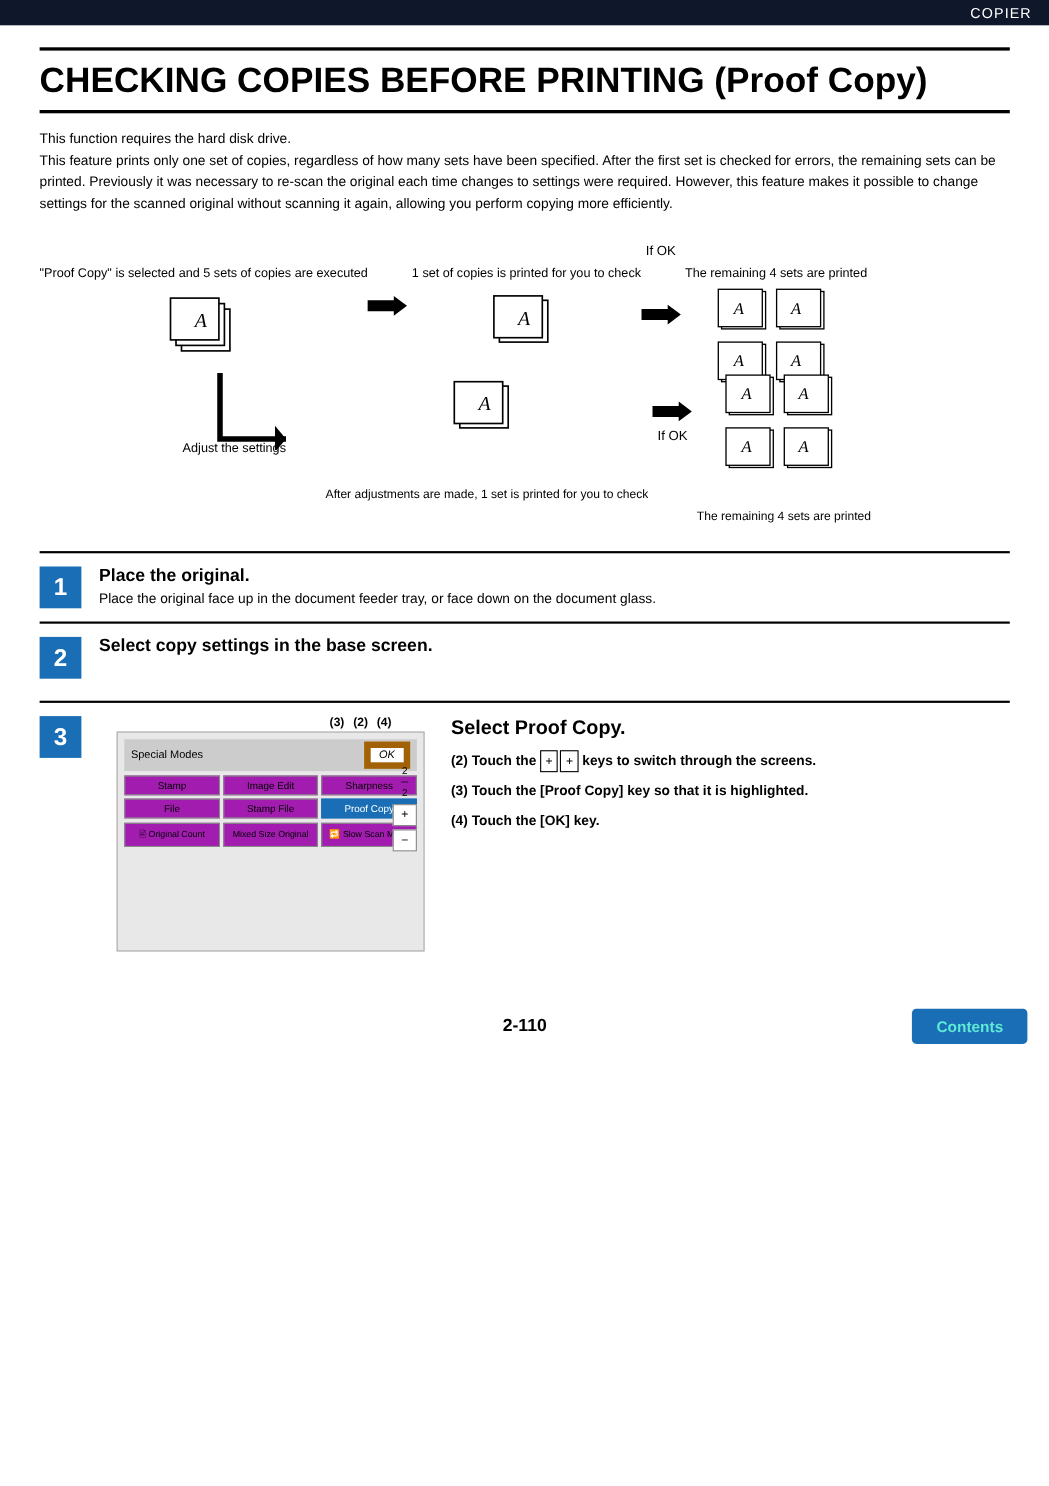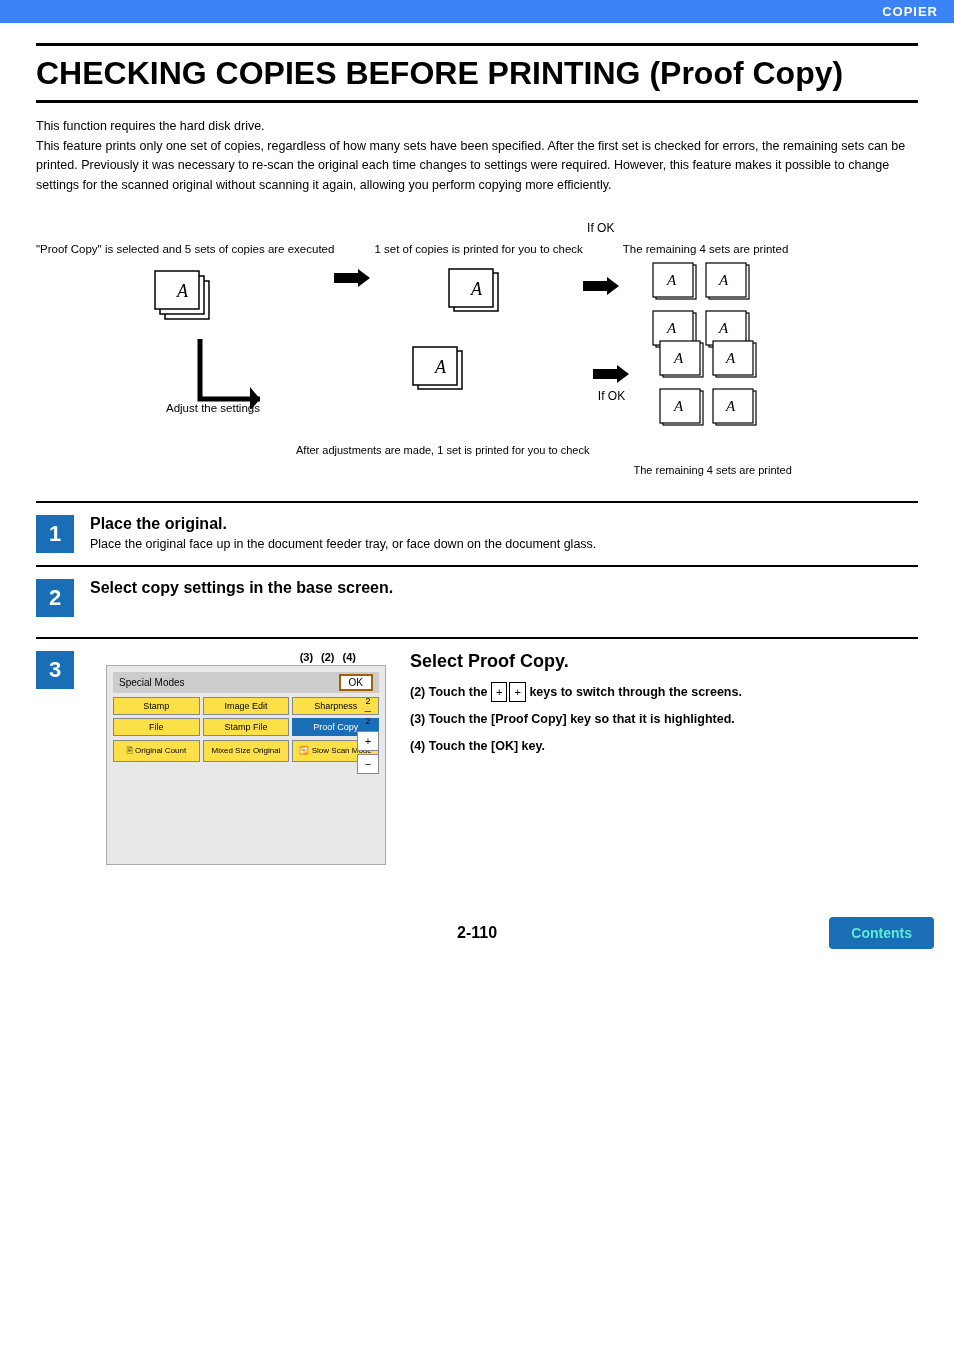--- a/index.html
+++ b/index.html
@@ -8,26 +8,26 @@
       font-size: 13px;
       background: #fff;
       color: #000;
       width: 954px;
       min-height: 1351px;
       position: relative;
     }
 
     
     .page-header {
-      background: #3b82f6;
+      background: #0f172a;
       color: #fff;
       text-align: right;
       padding: 4px 16px;
       font-size: 13px;
-      font-weight: bold;
+      font-weight: normal;
       letter-spacing: 1px;
     }
 
     .page-content {
       padding: 20px 36px 20px 36px;
     }
 
     
     .main-title {
       font-size: 32px;
@@ -128,34 +128,35 @@
       padding: 2px 6px;
       font-size: 10px;
       margin-bottom: 4px;
       display: flex;
       justify-content: space-between;
       align-items: center;
     }
 
     .screenshot-ok-btn {
       background: #fff;
-      border: 2px solid #a16207;
+      border: 6px solid #a16207;
       padding: 1px 8px;
       font-size: 10px;
+      font-style: italic;
     }
 
     .screenshot-grid {
       display: grid;
       grid-template-columns: 1fr 1fr 1fr;
       gap: 3px;
       margin-bottom: 4px;
     }
 
     .screenshot-btn {
-      background: #fde047;
+      background: #a21caf;
       border: 1px solid #888;
       padding: 3px 2px;
       text-align: center;
       font-size: 9px;
       cursor: pointer;
     }
 
     .screenshot-btn.highlighted {
       background: #1a6eb5;
       color: #fff;

